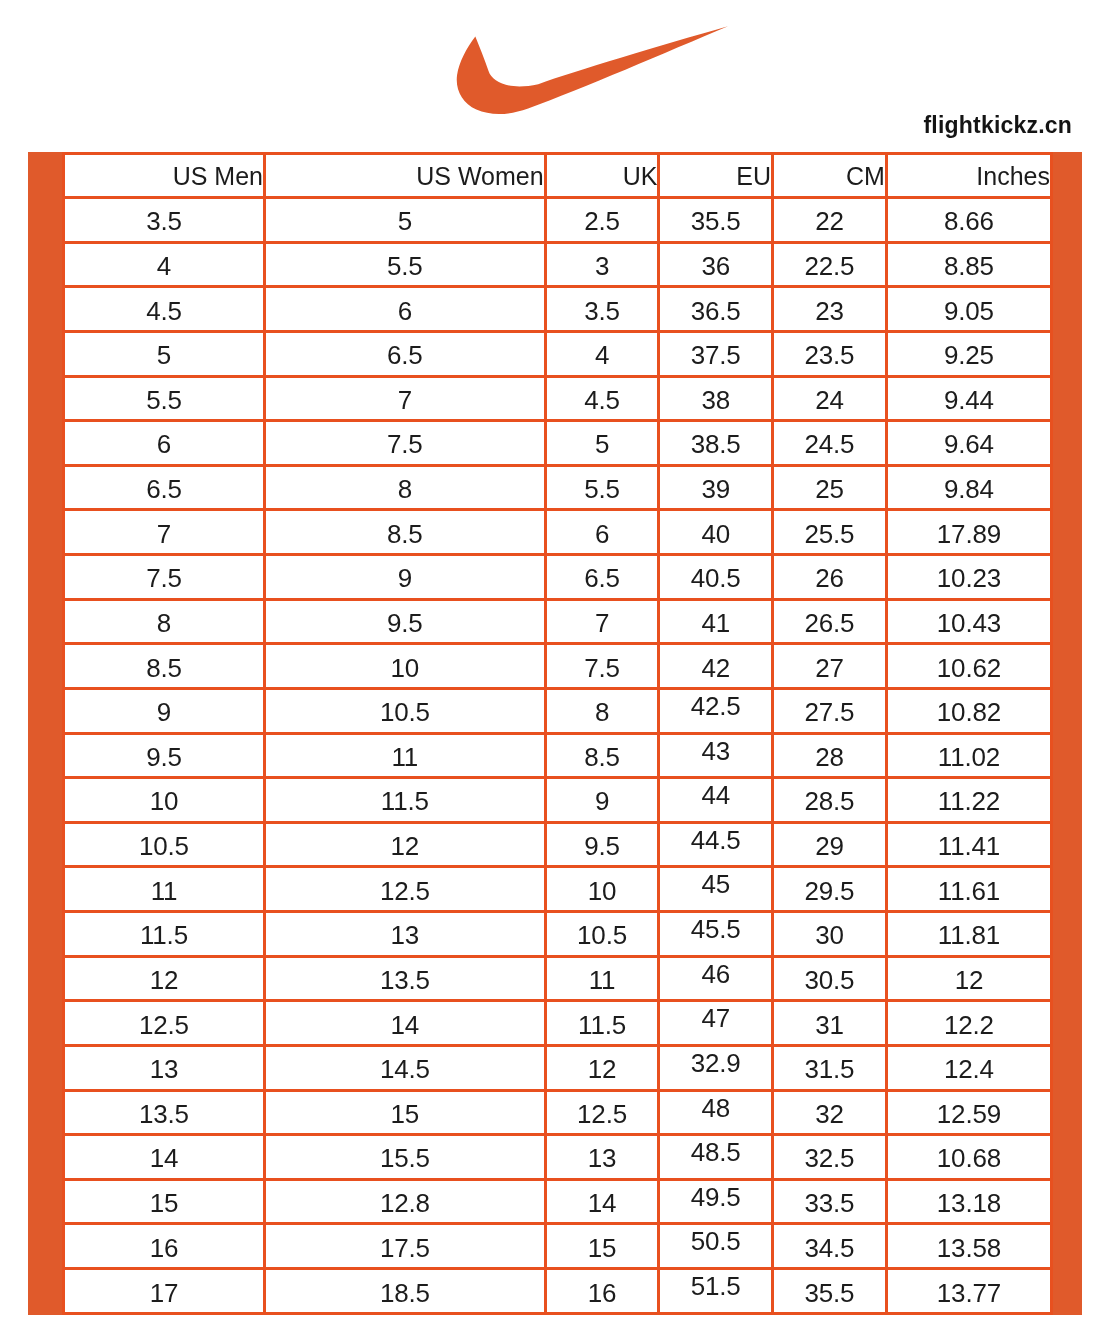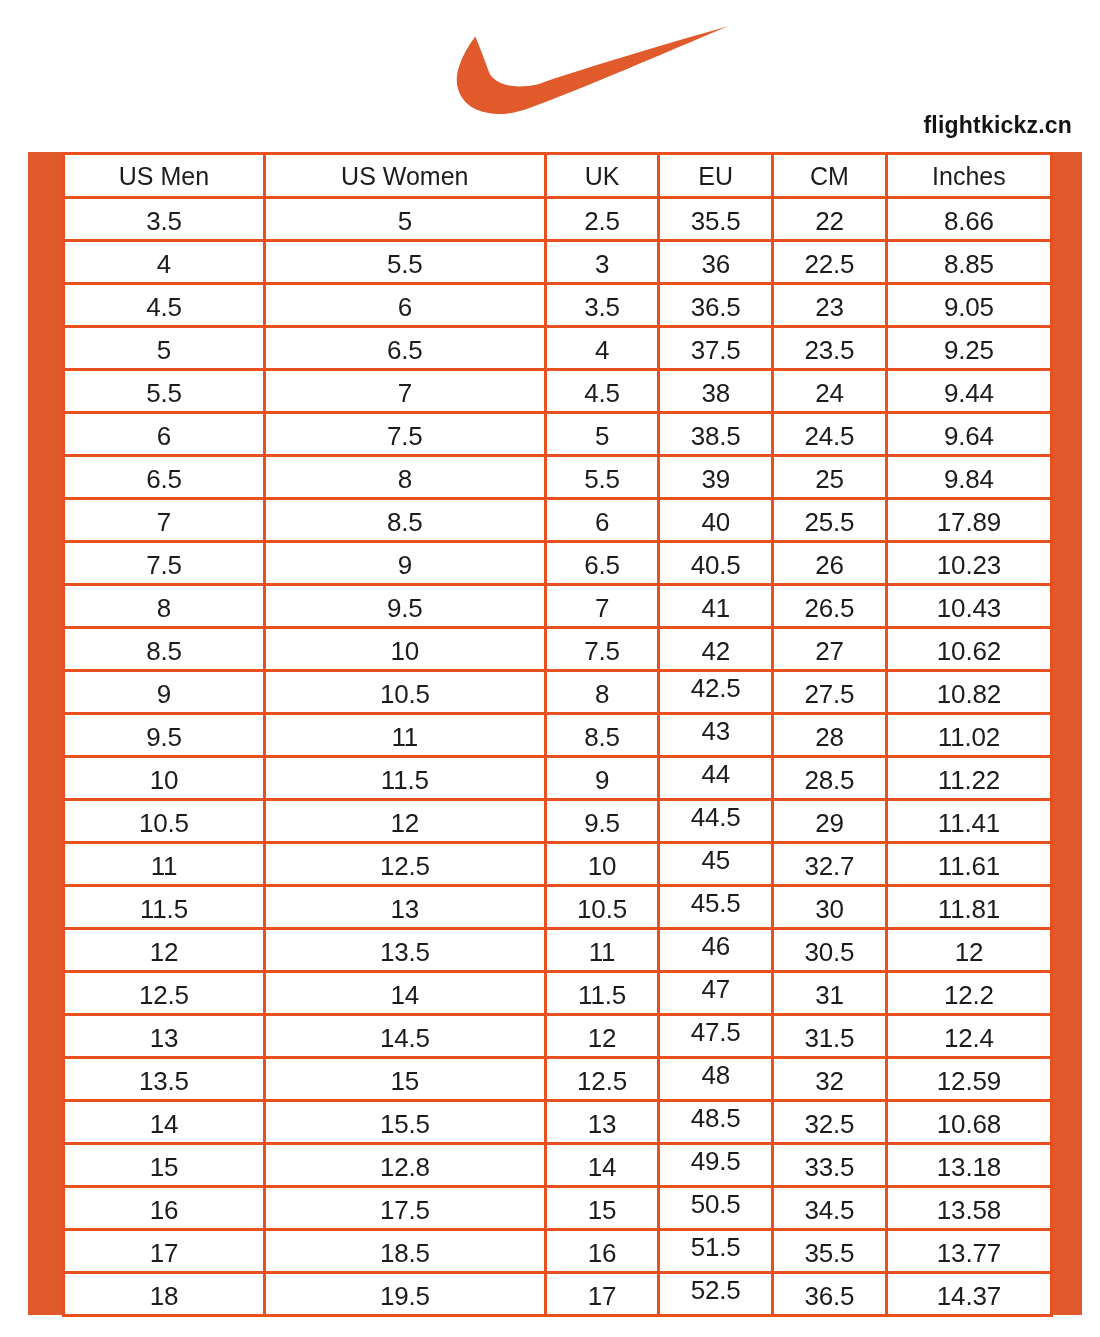--- a/index.html
+++ b/index.html
@@ -47,20 +47,21 @@
     text-align: center;
     background: #ffffff;
     font-weight: normal;
     overflow: hidden;
   }
   .size-chart thead tr { height: 44px; }
   .size-chart th {
     font-size: 25px;
     vertical-align: middle;
     padding-top: 2px;
+    text-align: right;
   }
   .size-chart tbody tr { height: 43px; }
   .size-chart td {
     font-size: 26px;
     vertical-align: middle;
     padding-top: 4px;
     letter-spacing: -0.2px;
   }
   .size-chart td.raised {
     vertical-align: top;
@@ -222,21 +223,21 @@
             <td>9.5</td>
             <td class="raised">44.5</td>
             <td>29</td>
             <td>11.41</td>
           </tr>
           <tr>
             <td>11</td>
             <td>12.5</td>
             <td>10</td>
             <td class="raised">45</td>
-            <td>32.7</td>
+            <td>29.5</td>
             <td>11.61</td>
           </tr>
           <tr>
             <td>11.5</td>
             <td>13</td>
             <td>10.5</td>
             <td class="raised">45.5</td>
             <td>30</td>
             <td>11.81</td>
           </tr>
@@ -253,21 +254,21 @@
             <td>14</td>
             <td>11.5</td>
             <td class="raised">47</td>
             <td>31</td>
             <td>12.2</td>
           </tr>
           <tr>
             <td>13</td>
             <td>14.5</td>
             <td>12</td>
-            <td class="raised">47.5</td>
+            <td class="raised">32.9</td>
             <td>31.5</td>
             <td>12.4</td>
           </tr>
           <tr>
             <td>13.5</td>
             <td>15</td>
             <td>12.5</td>
             <td class="raised">48</td>
             <td>32</td>
             <td>12.59</td>
@@ -297,27 +298,19 @@
             <td>13.58</td>
           </tr>
           <tr>
             <td>17</td>
             <td>18.5</td>
             <td>16</td>
             <td class="raised">51.5</td>
             <td>35.5</td>
             <td>13.77</td>
           </tr>
-          <tr>
-            <td>18</td>
-            <td>19.5</td>
-            <td>17</td>
-            <td class="raised">52.5</td>
-            <td>36.5</td>
-            <td>14.37</td>
-          </tr>
         </tbody>
     </table>
 
     <div class="accent-bar right"></div>
   </div>
 
 </div>
 
 </body></html>

